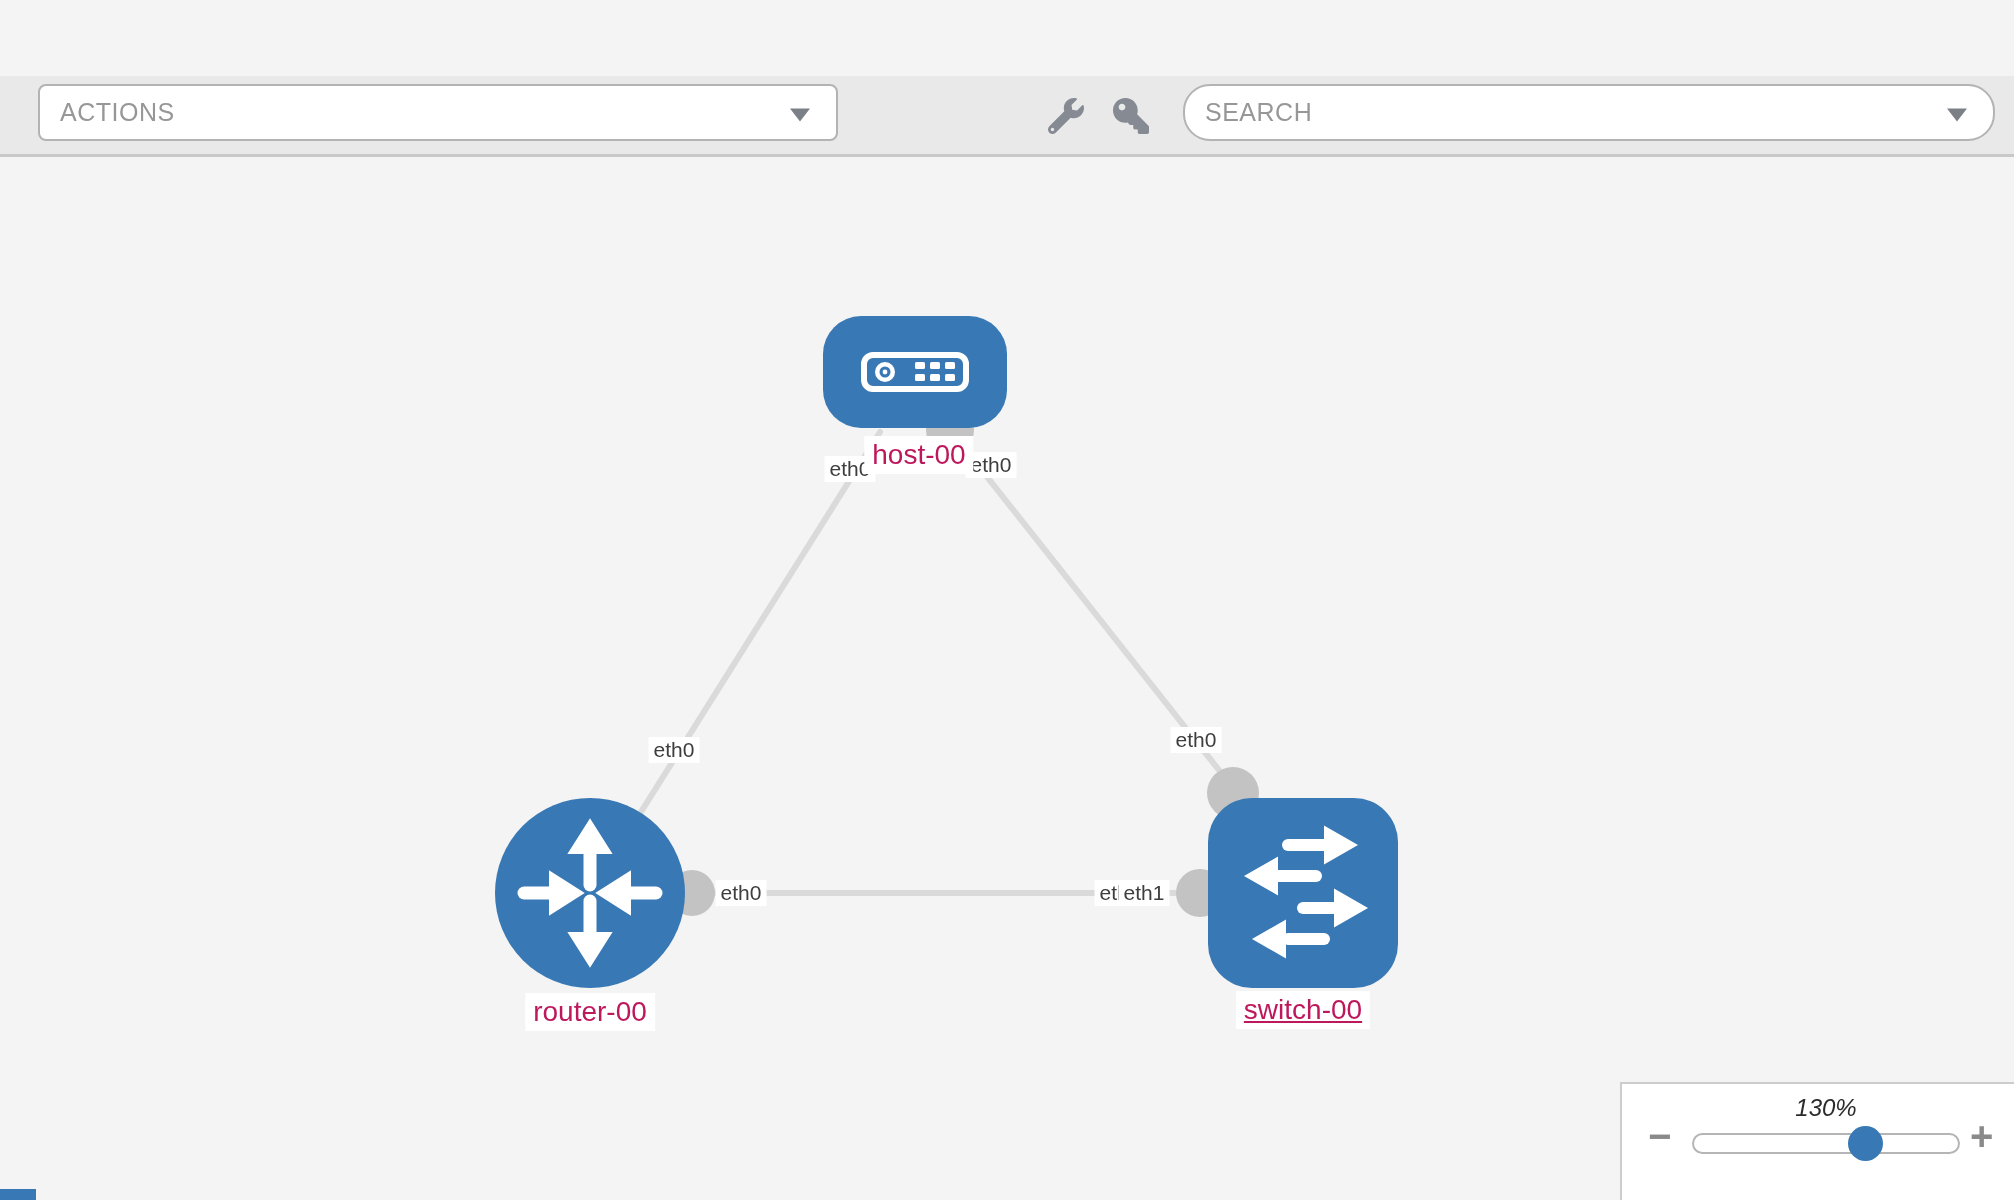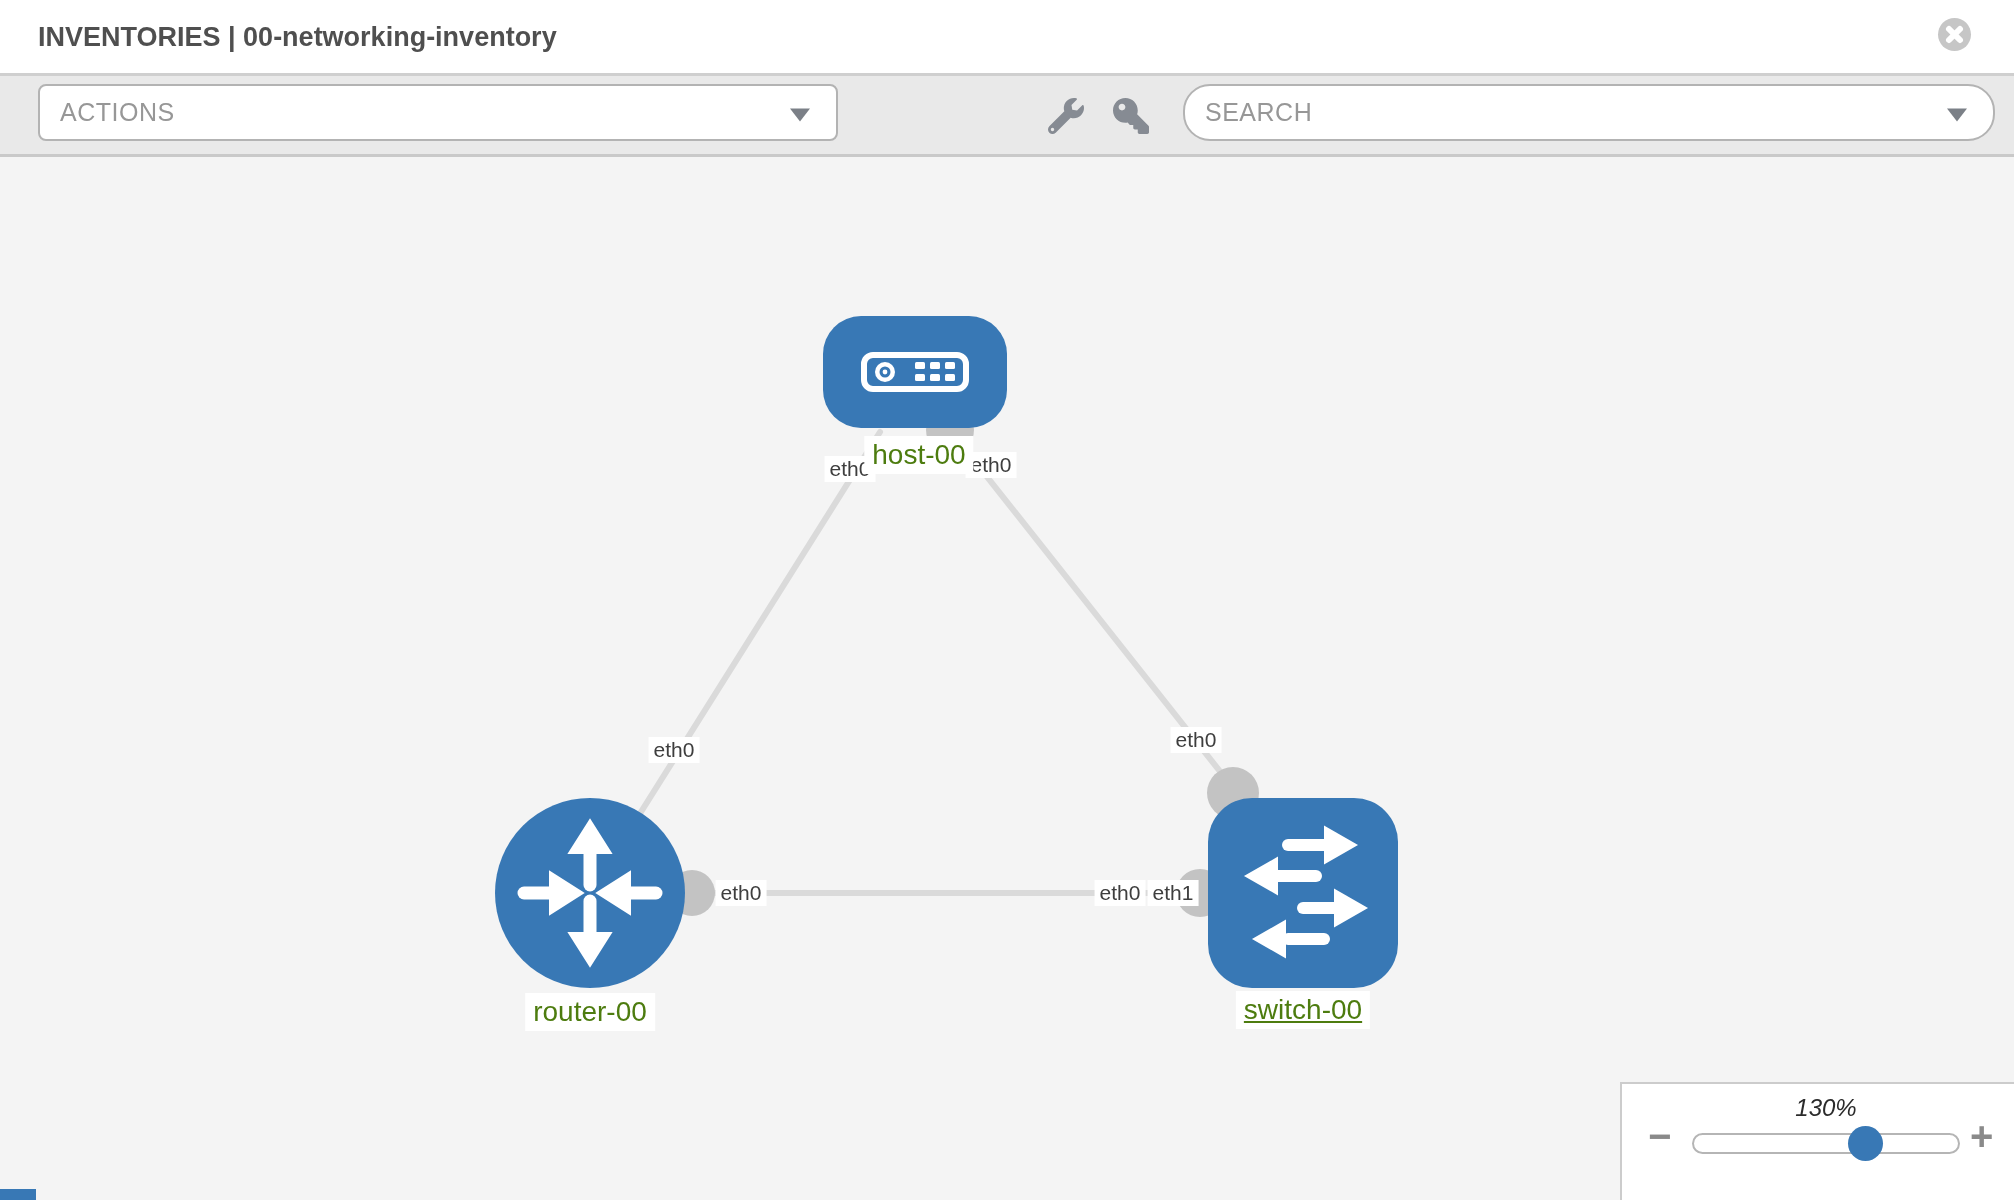--- a/index.html
+++ b/index.html
@@ -26,21 +26,21 @@
   .tool-icon{position:absolute;top:22px;width:36px;height:36px;cursor:pointer;}
 
   
   #link-layer{position:absolute;left:0;top:0;width:2014px;height:1200px;z-index:1;}
   .node{position:absolute;background:#3878b5;z-index:3;cursor:pointer;
         display:flex;align-items:center;justify-content:center;}
   .node-host{left:823px;top:316px;width:184px;height:112px;border-radius:38px;}
   .node-router{left:495px;top:798px;width:190px;height:190px;border-radius:50%;}
   .node-switch{left:1208px;top:798px;width:190px;height:190px;border-radius:44px;}
   .node-label{position:absolute;transform:translate(-50%,-50%);background:#ffffff;
-        color:#4d7c0f;font-size:28px;padding:3px 8px;white-space:nowrap;z-index:2;}
+        color:#be185d;font-size:28px;padding:3px 8px;white-space:nowrap;z-index:2;}
   .iface-label{position:absolute;transform:translate(-50%,-50%);background:#ffffff;
         color:#3e3e3e;font-size:21px;padding:1px 5px;white-space:nowrap;z-index:2;}
 
   
   .zoom-panel{position:absolute;left:1620px;top:1082px;width:400px;height:130px;background:#fff;
         border:2px solid #cccccc;box-sizing:border-box;z-index:5;}
   .zoom-value{position:absolute;left:204px;top:10px;transform:translateX(-50%);
         font-size:24px;color:#2b2b2b;font-style:italic;}
   .zoom-minus,.zoom-plus{position:absolute;top:34px;font-size:40px;font-weight:bold;color:#8a8a8a;
         cursor:pointer;line-height:36px;}
@@ -67,21 +67,21 @@
     <circle cx="1200" cy="893" r="24" fill="#c3c3c3"></circle>
     <circle cx="1233" cy="793" r="26" fill="#c3c3c3"></circle>
   </svg>
 
   <span class="iface-label" style="left:850px;top:469px;">eth0</span>
   <span class="iface-label" style="left:991px;top:465px;">eth0</span>
   <span class="iface-label" style="left:674px;top:750px;">eth0</span>
   <span class="iface-label" style="left:1196px;top:740px;">eth0</span>
   <span class="iface-label" style="left:741px;top:893px;">eth0</span>
   <span class="iface-label" style="left:1120px;top:893px;">eth0</span>
-  <span class="iface-label" style="left:1144px;top:893px;margin-left:29px;">eth1</span>
+  <span class="iface-label" style="left:1144px;top:893px;">eth1</span>
 
   <span class="node-label" style="left:919px;top:455px;">host-00</span>
   <span class="node-label" style="left:590px;top:1012px;">router-00</span>
   <span class="node-label" style="left:1303px;top:1010px;text-decoration:underline;">switch-00</span>
 
   <div class="node node-host">
     <svg width="110" height="42" viewBox="0 0 110 42">
       <rect x="4" y="4" width="102" height="34" rx="9" fill="none" stroke="#ffffff" stroke-width="6"></rect>
       <circle cx="25" cy="21" r="10" fill="#ffffff"></circle>
       <circle cx="25" cy="21" r="5.5" fill="#3878b5"></circle>
@@ -120,29 +120,20 @@
         <line x1="70" y1="78" x2="108" y2="78"></line>
         <polygon points="40,78 68,62 68,94" stroke-width="4"></polygon>
         <line x1="95" y1="110" x2="130" y2="110"></line>
         <polygon points="156,110 128,94 128,126" stroke-width="4"></polygon>
         <line x1="80" y1="141" x2="116" y2="141"></line>
         <polygon points="48,141 76,125 76,157" stroke-width="4"></polygon>
       </g>
     </svg>
   </div>
 
-  <div class="header">
-    <span class="header-title">INVENTORIES | 00-networking-inventory</span>
-    <div class="close-btn">
-      <svg width="33" height="33" viewBox="0 0 33 33">
-        <line x1="11" y1="11" x2="22" y2="22" stroke="#fff" stroke-width="6" stroke-linecap="round"></line>
-        <line x1="22" y1="11" x2="11" y2="22" stroke="#fff" stroke-width="6" stroke-linecap="round"></line>
-      </svg>
-    </div>
-  </div>
 
   <div class="toolbar">
     <div class="sel" style="left:38px;width:800px;">
       <span class="sel-label">ACTIONS</span>
       <span class="caret"></span>
     </div>
 
     <svg class="tool-icon" style="left:1048px;" viewBox="0 0 512 512">
       <path fill="#868b93" d="M507.73 109.1c-2.24-9.03-13.54-12.09-20.12-5.51l-74.36 74.36-67.88-11.31-11.31-67.88 74.36-74.36c6.62-6.62 3.43-17.9-5.66-20.16-47.38-11.74-99.55.91-136.58 37.93-39.64 39.64-50.55 97.1-34.05 147.2L18.74 402.76c-24.99 24.99-24.99 65.51 0 90.5 24.99 24.99 65.51 24.99 90.5 0l213.21-213.21c50.12 16.71 107.47 5.68 147.37-34.22 37.07-37.07 49.7-89.32 37.91-136.73zM64 472c-13.25 0-24-10.75-24-24 0-13.26 10.75-24 24-24s24 10.74 24 24c0 13.25-10.75 24-24 24z"></path>
     </svg>

